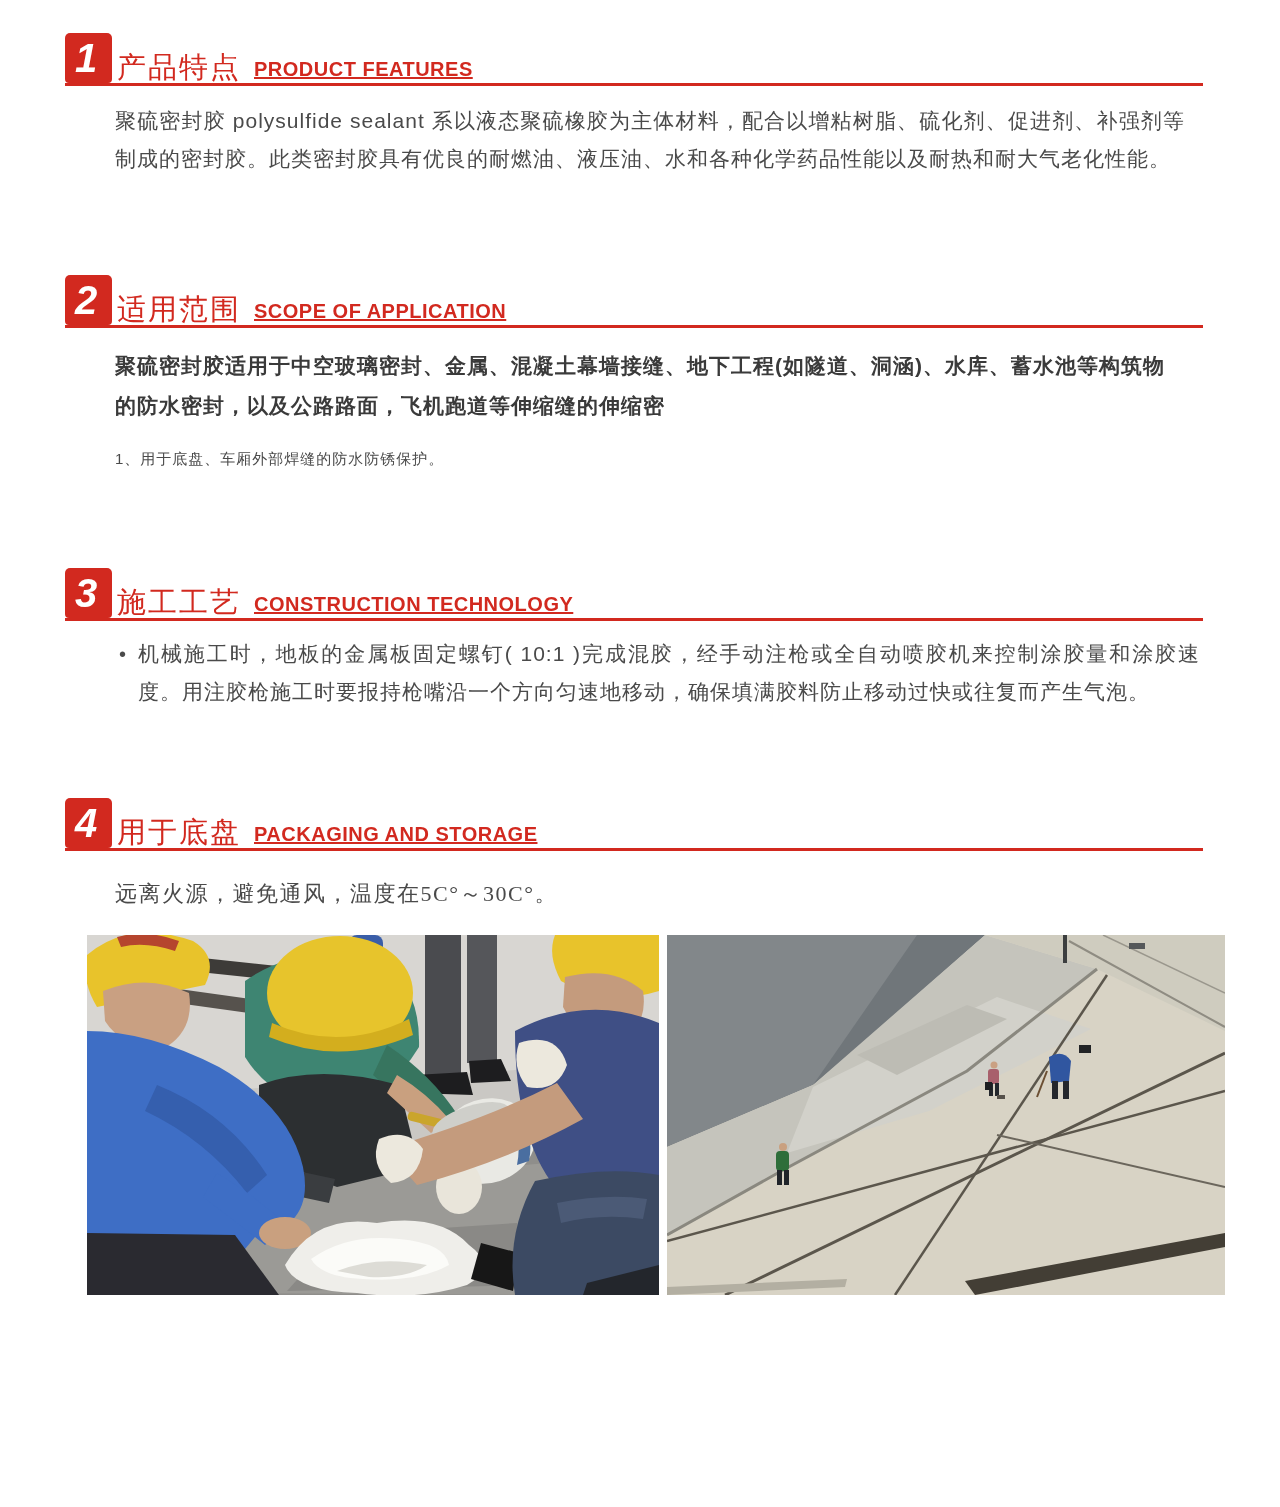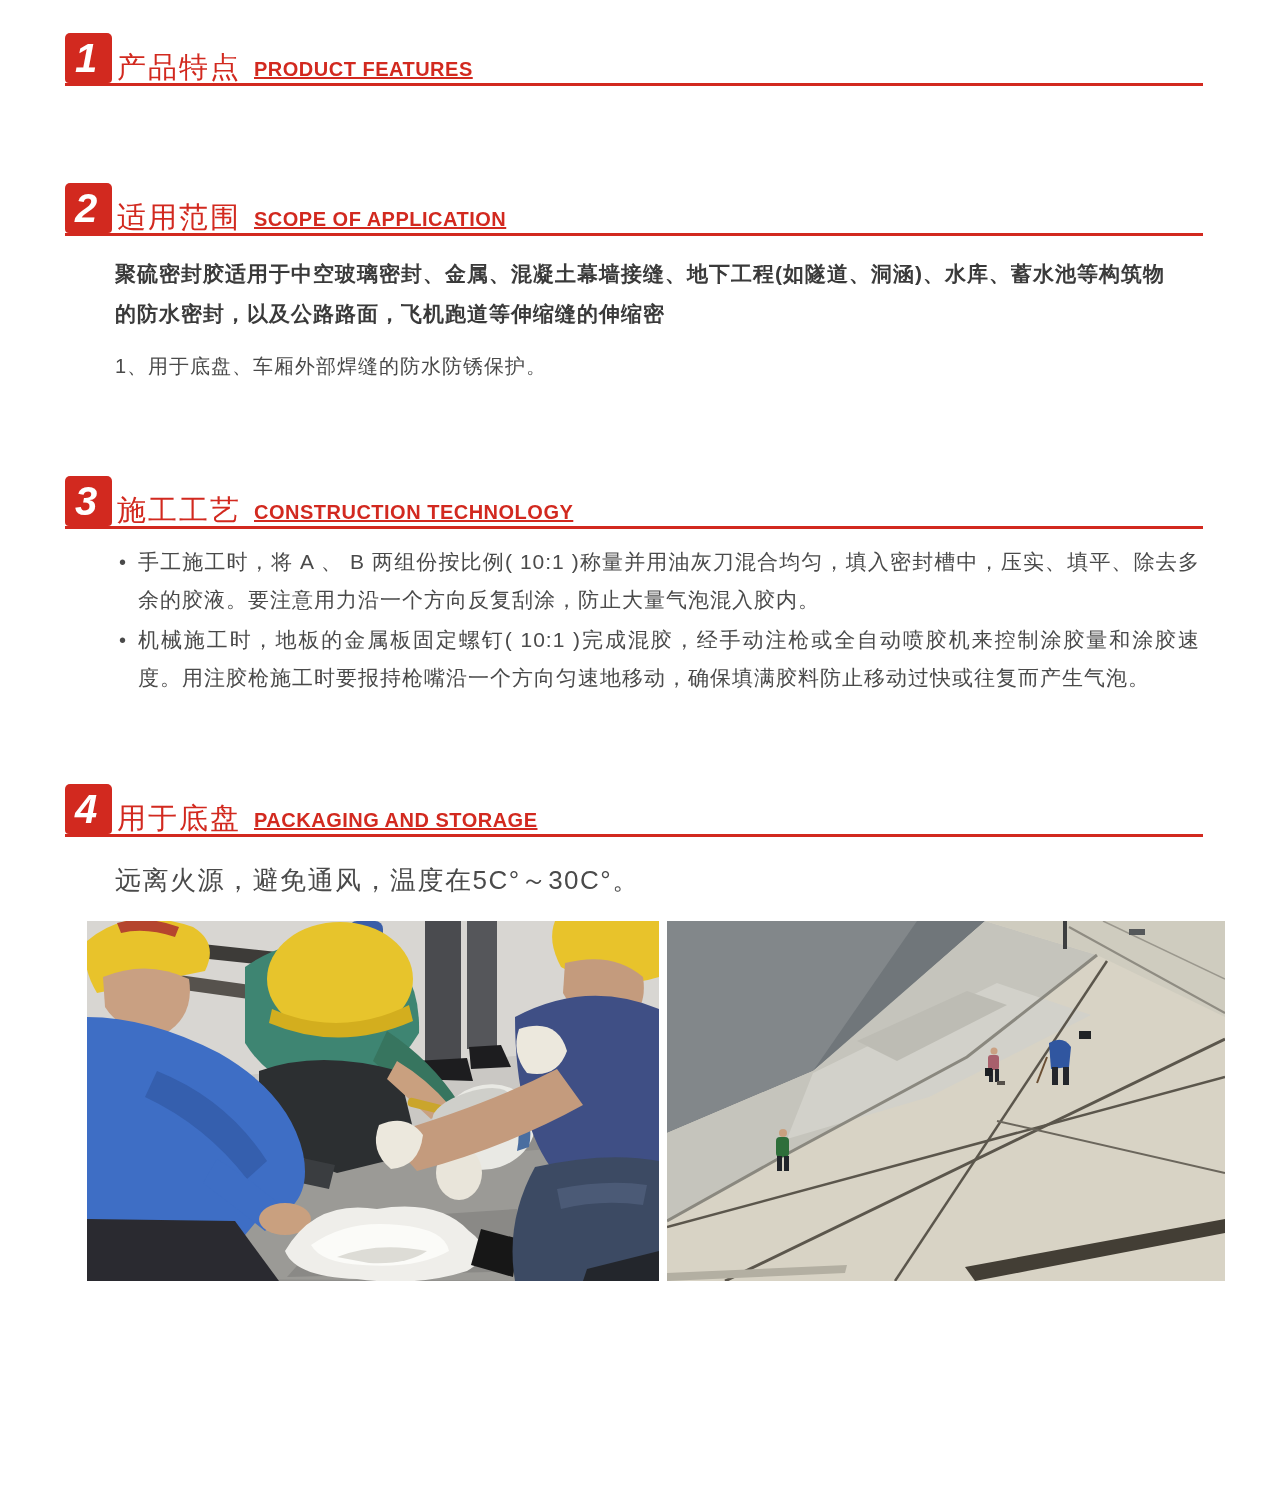--- a/index.html
+++ b/index.html
@@ -59,21 +59,21 @@
     margin:18px 95px 0 115px;
     font-size:21px;line-height:40px;
     font-weight:bold;color:var(--lead);
     letter-spacing:1px;
   }
   .num-list{
     list-style:none;
     margin:20px 95px 0 115px;
   }
   .num-list li{
-    font-size:20px;line-height:25px;
+    font-size:15px;line-height:25px;
     color:var(--body);
     letter-spacing:1px;
     margin-bottom:14px;
   }
   .dot-list{
     list-style:none;
     margin:14px 80px 0 119px;
   }
   .dot-list li{
     position:relative;
@@ -84,23 +84,24 @@
     margin-bottom:2px;
     text-align:justify;
   }
   .dot-list li::before{
     content:"\2022";
     position:absolute;left:0;top:0;
     font-size:20px;color:var(--body);
   }
   .storage-para{
     margin:28px 95px 0 115px;
-    font-size:26px;line-height:30px;
+    font-size:22px;line-height:30px;
     color:var(--body);
     letter-spacing:1.5px;
+    font-family:Liberation Serif, serif;
   }
 
   
   #sec-1{padding-top:36px;}
   #sec-2{margin-top:100px;}
   #sec-3{margin-top:100px;}
   #sec-4{margin-top:90px;}
 
   
   .photos{
@@ -113,20 +114,21 @@
 <body>
 
 <div class="page">
 
   <section id="sec-1">
     <header class="sec-head">
       <div class="num-badge">1</div>
       <h2 class="title-zh">产品特点</h2>
       <span class="title-en">PRODUCT FEATURES</span>
     </header>
+    <p class="para">聚硫密封胶 polysulfide sealant 系以液态聚硫橡胶为主体材料，配合以增粘树脂、硫化剂、促进剂、补强剂等制成的密封胶。此类密封胶具有优良的耐燃油、液压油、水和各种化学药品性能以及耐热和耐大气老化性能。</p>
   </section>
 
   <section id="sec-2">
     <header class="sec-head">
       <div class="num-badge">2</div>
       <h2 class="title-zh">适用范围</h2>
       <span class="title-en">SCOPE OF APPLICATION</span>
     </header>
     <p class="lead">聚硫密封胶适用于中空玻璃密封、金属、混凝土幕墙接缝、地下工程(如隧道、洞涵)、水库、蓄水池等构筑物的防水密封，以及公路路面，飞机跑道等伸缩缝的伸缩密</p>
     <ul class="num-list">
@@ -134,21 +136,20 @@
     </ul>
   </section>
 
   <section id="sec-3">
     <header class="sec-head">
       <div class="num-badge">3</div>
       <h2 class="title-zh">施工工艺</h2>
       <span class="title-en">CONSTRUCTION TECHNOLOGY</span>
     </header>
     <ul class="dot-list">
-      <li>手工施工时，将 A 、 B 两组份按比例( 10:1 )称量并用油灰刀混合均匀，填入密封槽中，压实、填平、除去多余的胶液。要注意用力沿一个方向反复刮涂，防止大量气泡混入胶内。</li>
       <li>机械施工时，地板的金属板固定螺钉( 10:1 )完成混胶，经手动注枪或全自动喷胶机来控制涂胶量和涂胶速度。用注胶枪施工时要报持枪嘴沿一个方向匀速地移动，确保填满胶料防止移动过快或往复而产生气泡。</li>
     </ul>
   </section>
 
   <section id="sec-4">
     <header class="sec-head">
       <div class="num-badge">4</div>
       <h2 class="title-zh">用于底盘</h2>
       <span class="title-en">PACKAGING AND STORAGE</span>
     </header>

